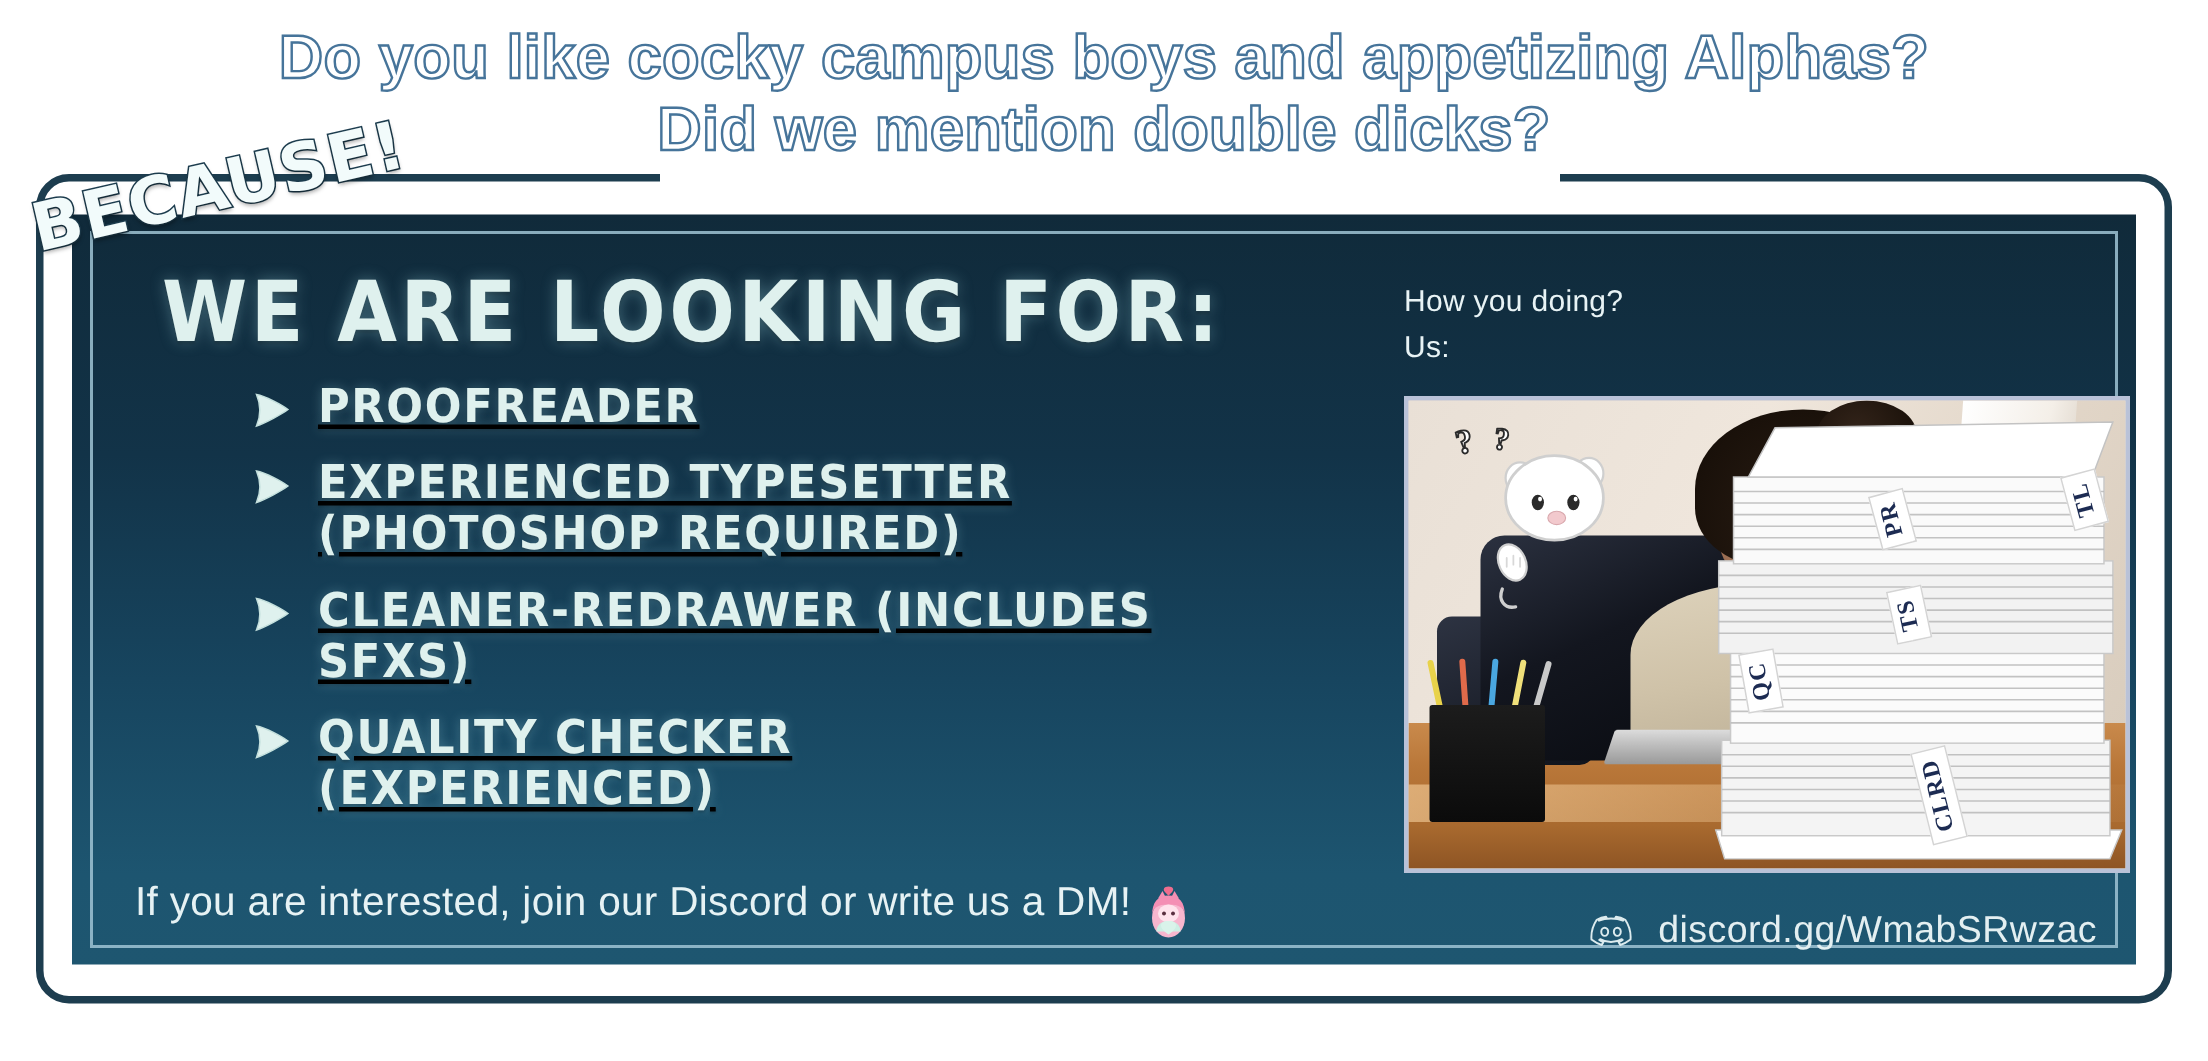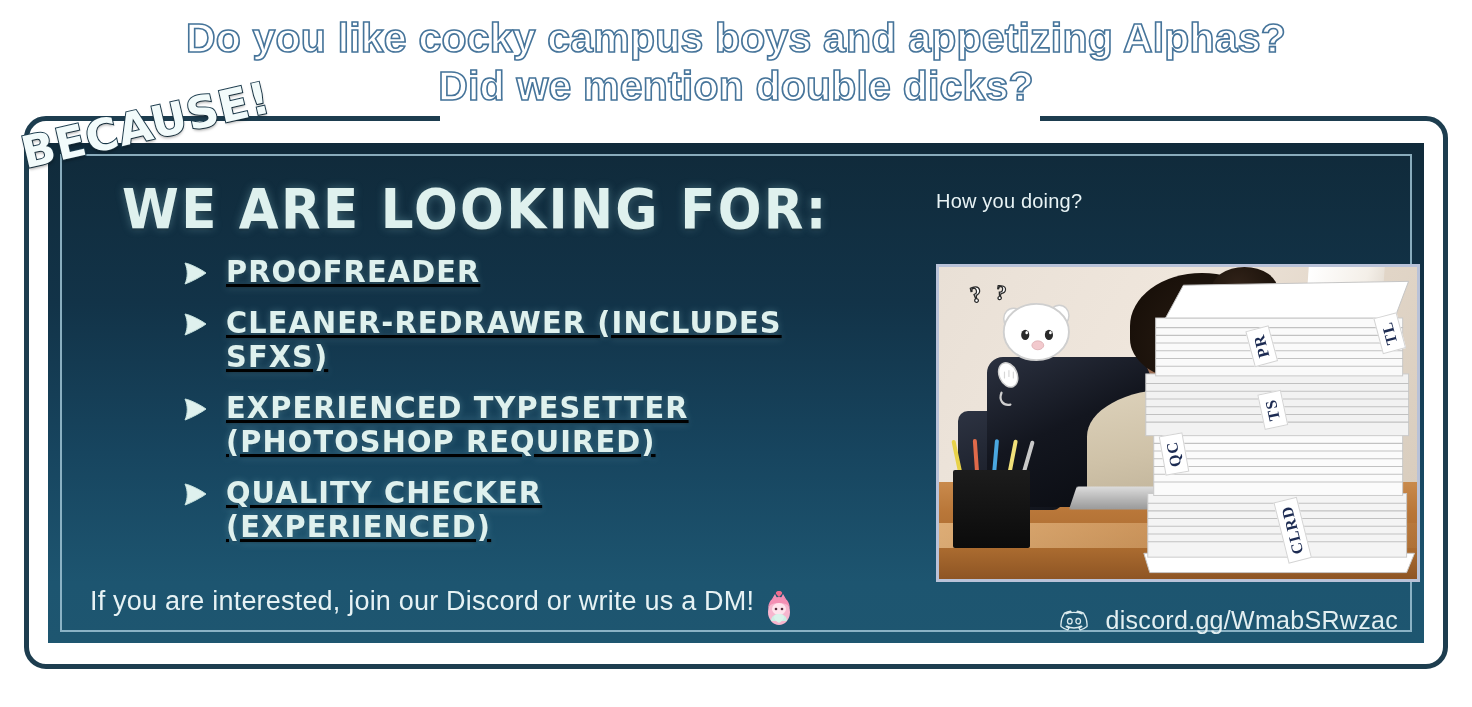--- a/index.html
+++ b/index.html
@@ -84,21 +84,21 @@
     color:#f2fbfb;
     -webkit-text-stroke:2px #1d3d4f;
     paint-order:stroke fill;
     text-shadow:0 2px 3px rgba(0,0,0,.35);
     white-space:nowrap;
   }
 
   
   .left-col{
     position:absolute;
-    left:78px;top:178px;
+    left:64px;top:178px;
     width:820px;
     z-index:20;
   }
   .heading{
     font-family:"DejaVu Sans", sans-serif;
     font-weight:700;
     font-size:56px;
     line-height:62px;
     letter-spacing:2.5px;
     color:#dff1ee;
@@ -319,31 +319,31 @@
       </span>
       <span class="job-text">PROOFREADER</span>
     </li>
 
     <li class="job-item">
       <span class="job-bullet">
         <svg viewBox="0 0 27 25" width="27" height="25" aria-hidden="true">
           <path d="M3 2 C9 3 20 9 24 12 C20 15 9 21 3 23 C6 16 6 9 3 2 Z" fill="#dff1ee" stroke="#c4e0dd" stroke-width="1"></path>
         </svg>
       </span>
-      <span class="job-text">CLEANER-REDRAWER (INCLUDES SFXS)</span>
+      <span class="job-text">EXPERIENCED TYPESETTER
+(PHOTOSHOP REQUIRED)</span>
     </li>
 
     <li class="job-item">
       <span class="job-bullet">
         <svg viewBox="0 0 27 25" width="27" height="25" aria-hidden="true">
           <path d="M3 2 C9 3 20 9 24 12 C20 15 9 21 3 23 C6 16 6 9 3 2 Z" fill="#dff1ee" stroke="#c4e0dd" stroke-width="1"></path>
         </svg>
       </span>
-      <span class="job-text">EXPERIENCED TYPESETTER
-(PHOTOSHOP REQUIRED)</span>
+      <span class="job-text">CLEANER-REDRAWER (INCLUDES SFXS)</span>
     </li>
 
     <li class="job-item">
       <span class="job-bullet">
         <svg viewBox="0 0 27 25" width="27" height="25" aria-hidden="true">
           <path d="M3 2 C9 3 20 9 24 12 C20 15 9 21 3 23 C6 16 6 9 3 2 Z" fill="#dff1ee" stroke="#c4e0dd" stroke-width="1"></path>
         </svg>
       </span>
       <span class="job-text">QUALITY CHECKER
 (EXPERIENCED)</span>
@@ -364,20 +364,21 @@
       <circle cx="14" cy="22" r="1.3" fill="#5a3040"></circle>
       <circle cx="20" cy="22" r="1.3" fill="#5a3040"></circle>
       <path d="M17 27 c-5 0-8 3-8 7 h16 c0-4-3-7-8-7z" fill="#cdeee4"></path>
       <path d="M12 30 c0-2 2-3 5-3 c3 0 5 1 5 3 c0 3-5 6-5 6 s-5-3-5-6z" fill="#d9f3ea"></path>
     </svg>
   </span>
 </div>
 
 <div class="right-col">
   <div class="howyou">How you doing?</div>
+  <div class="howyou">Us:</div>
 </div>
 
 <div class="photo-frame">
   <div class="photo">
     <div class="wall"></div>
     <div class="wall-edge"></div>
     <div class="desk"></div>
     <div class="desk-sheen"></div>
     <div class="chair2"></div>
     <div class="chair"></div>

